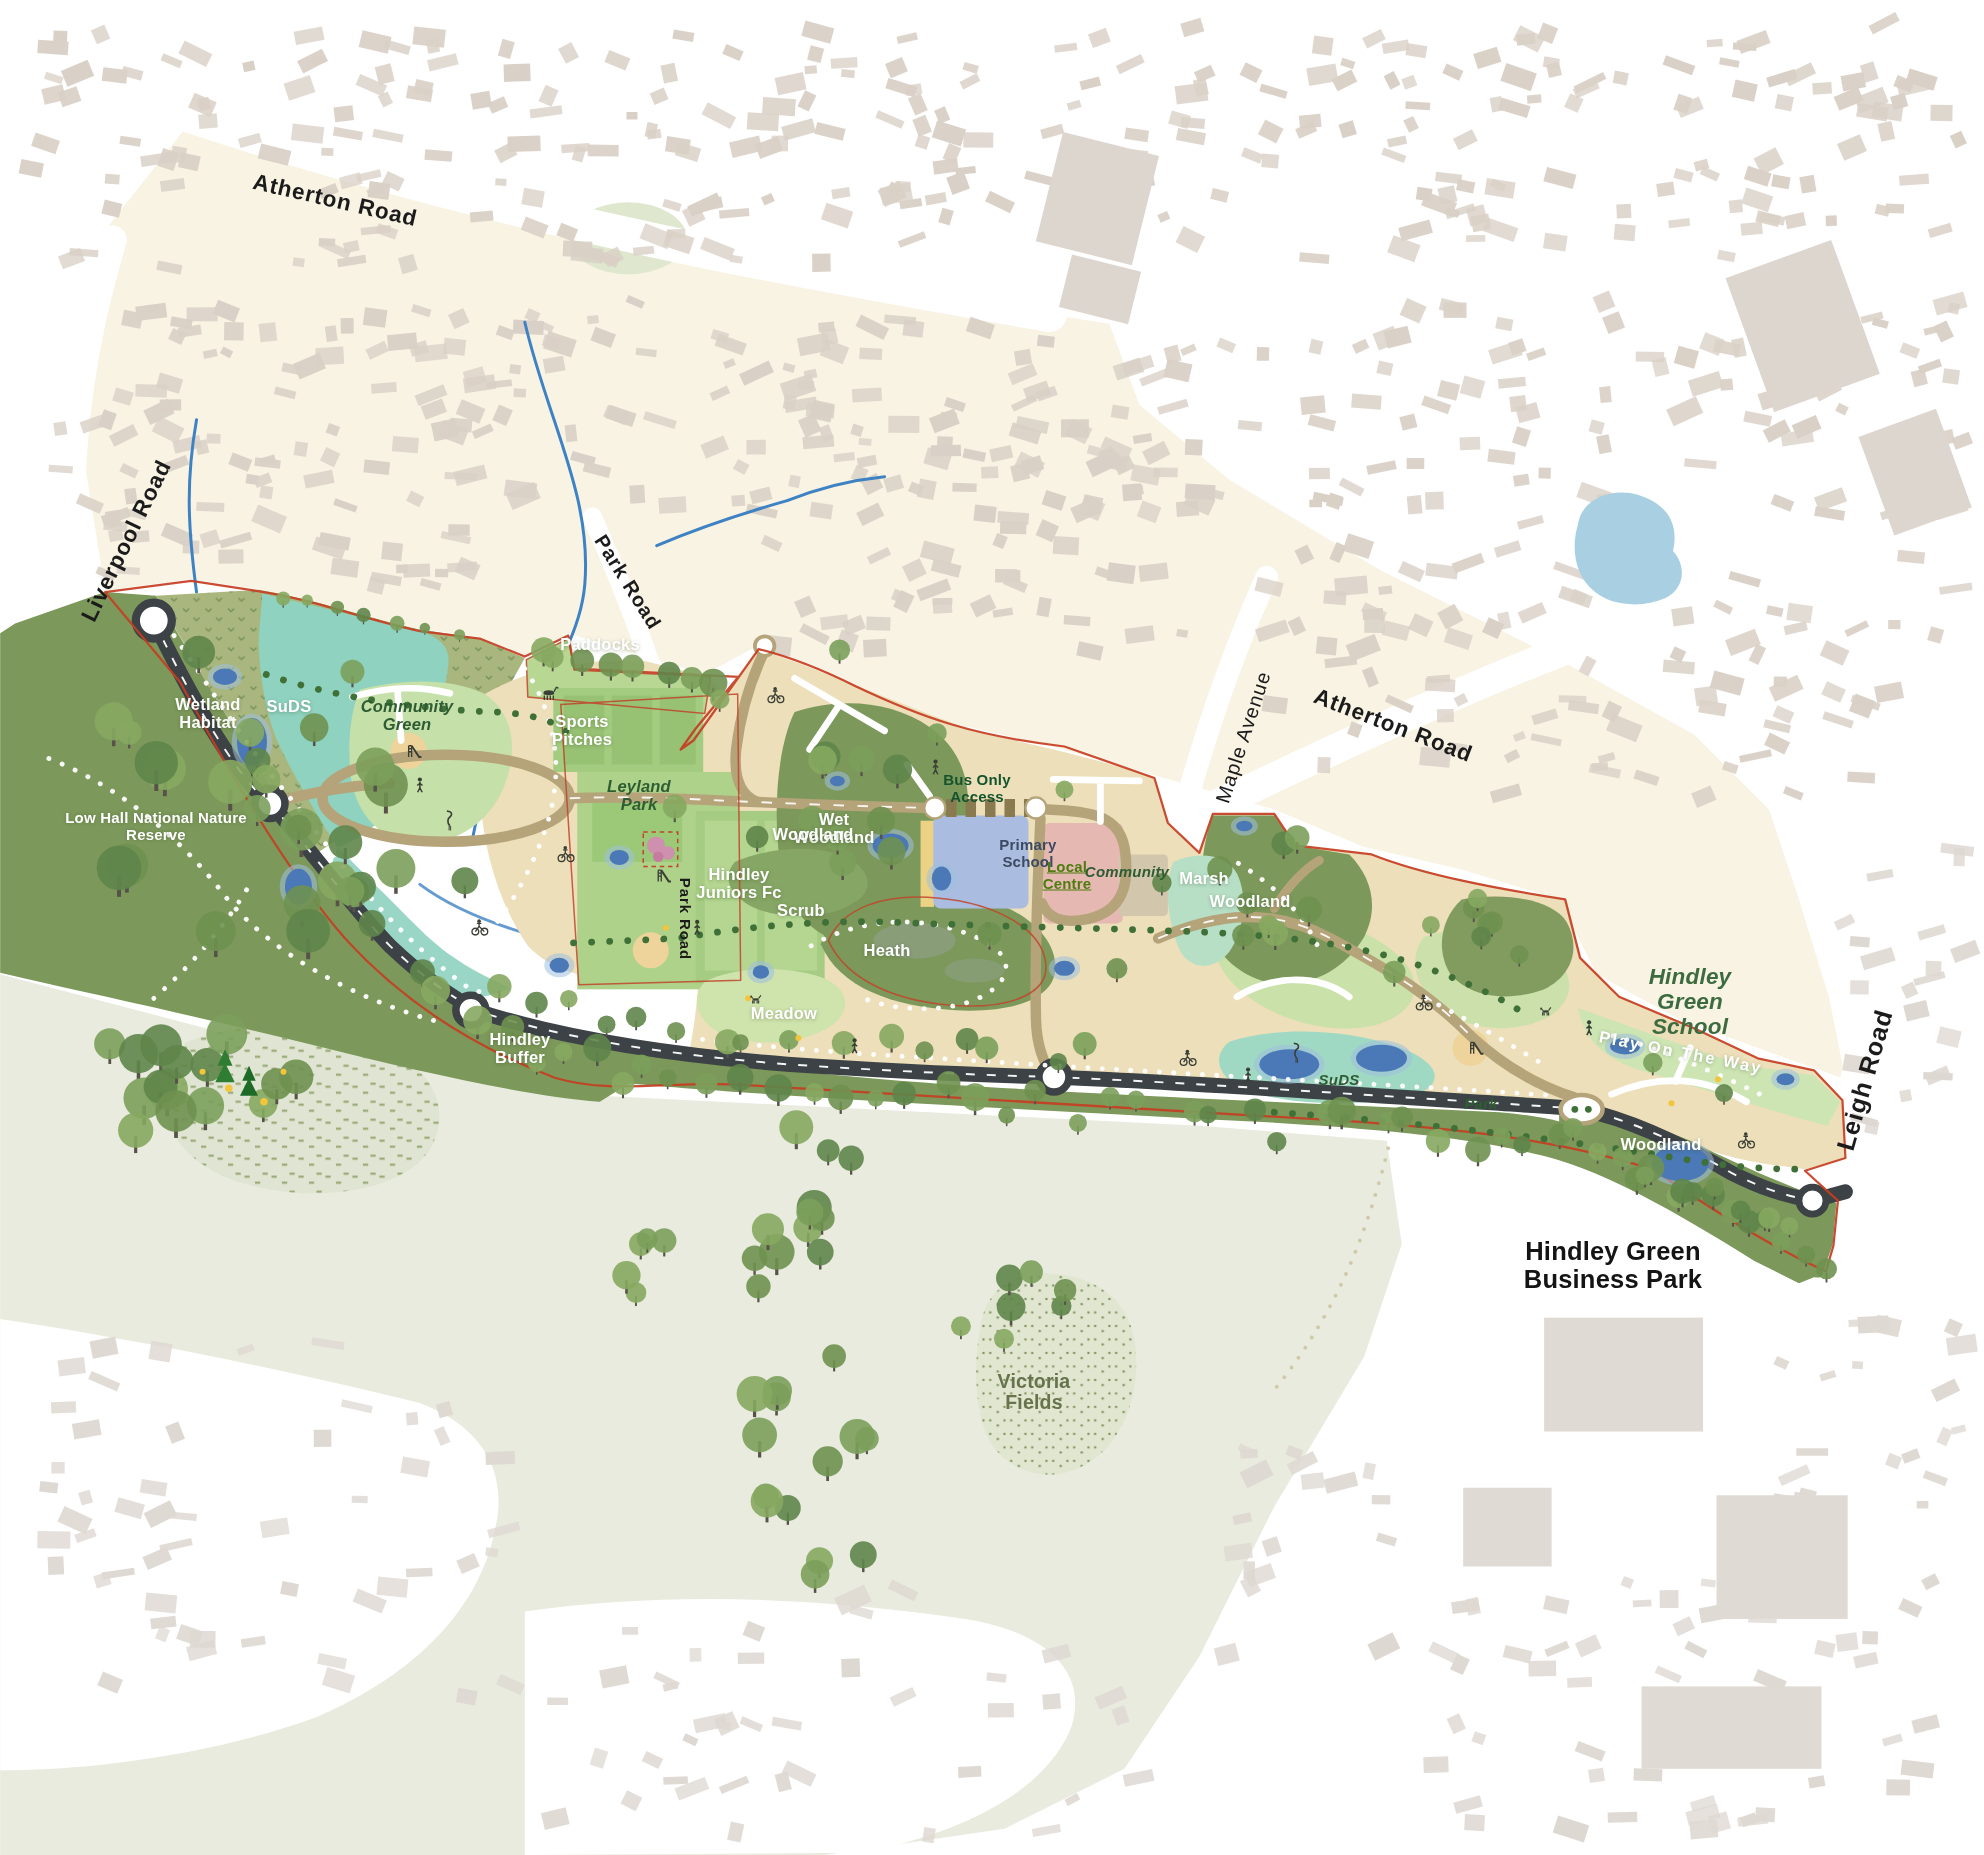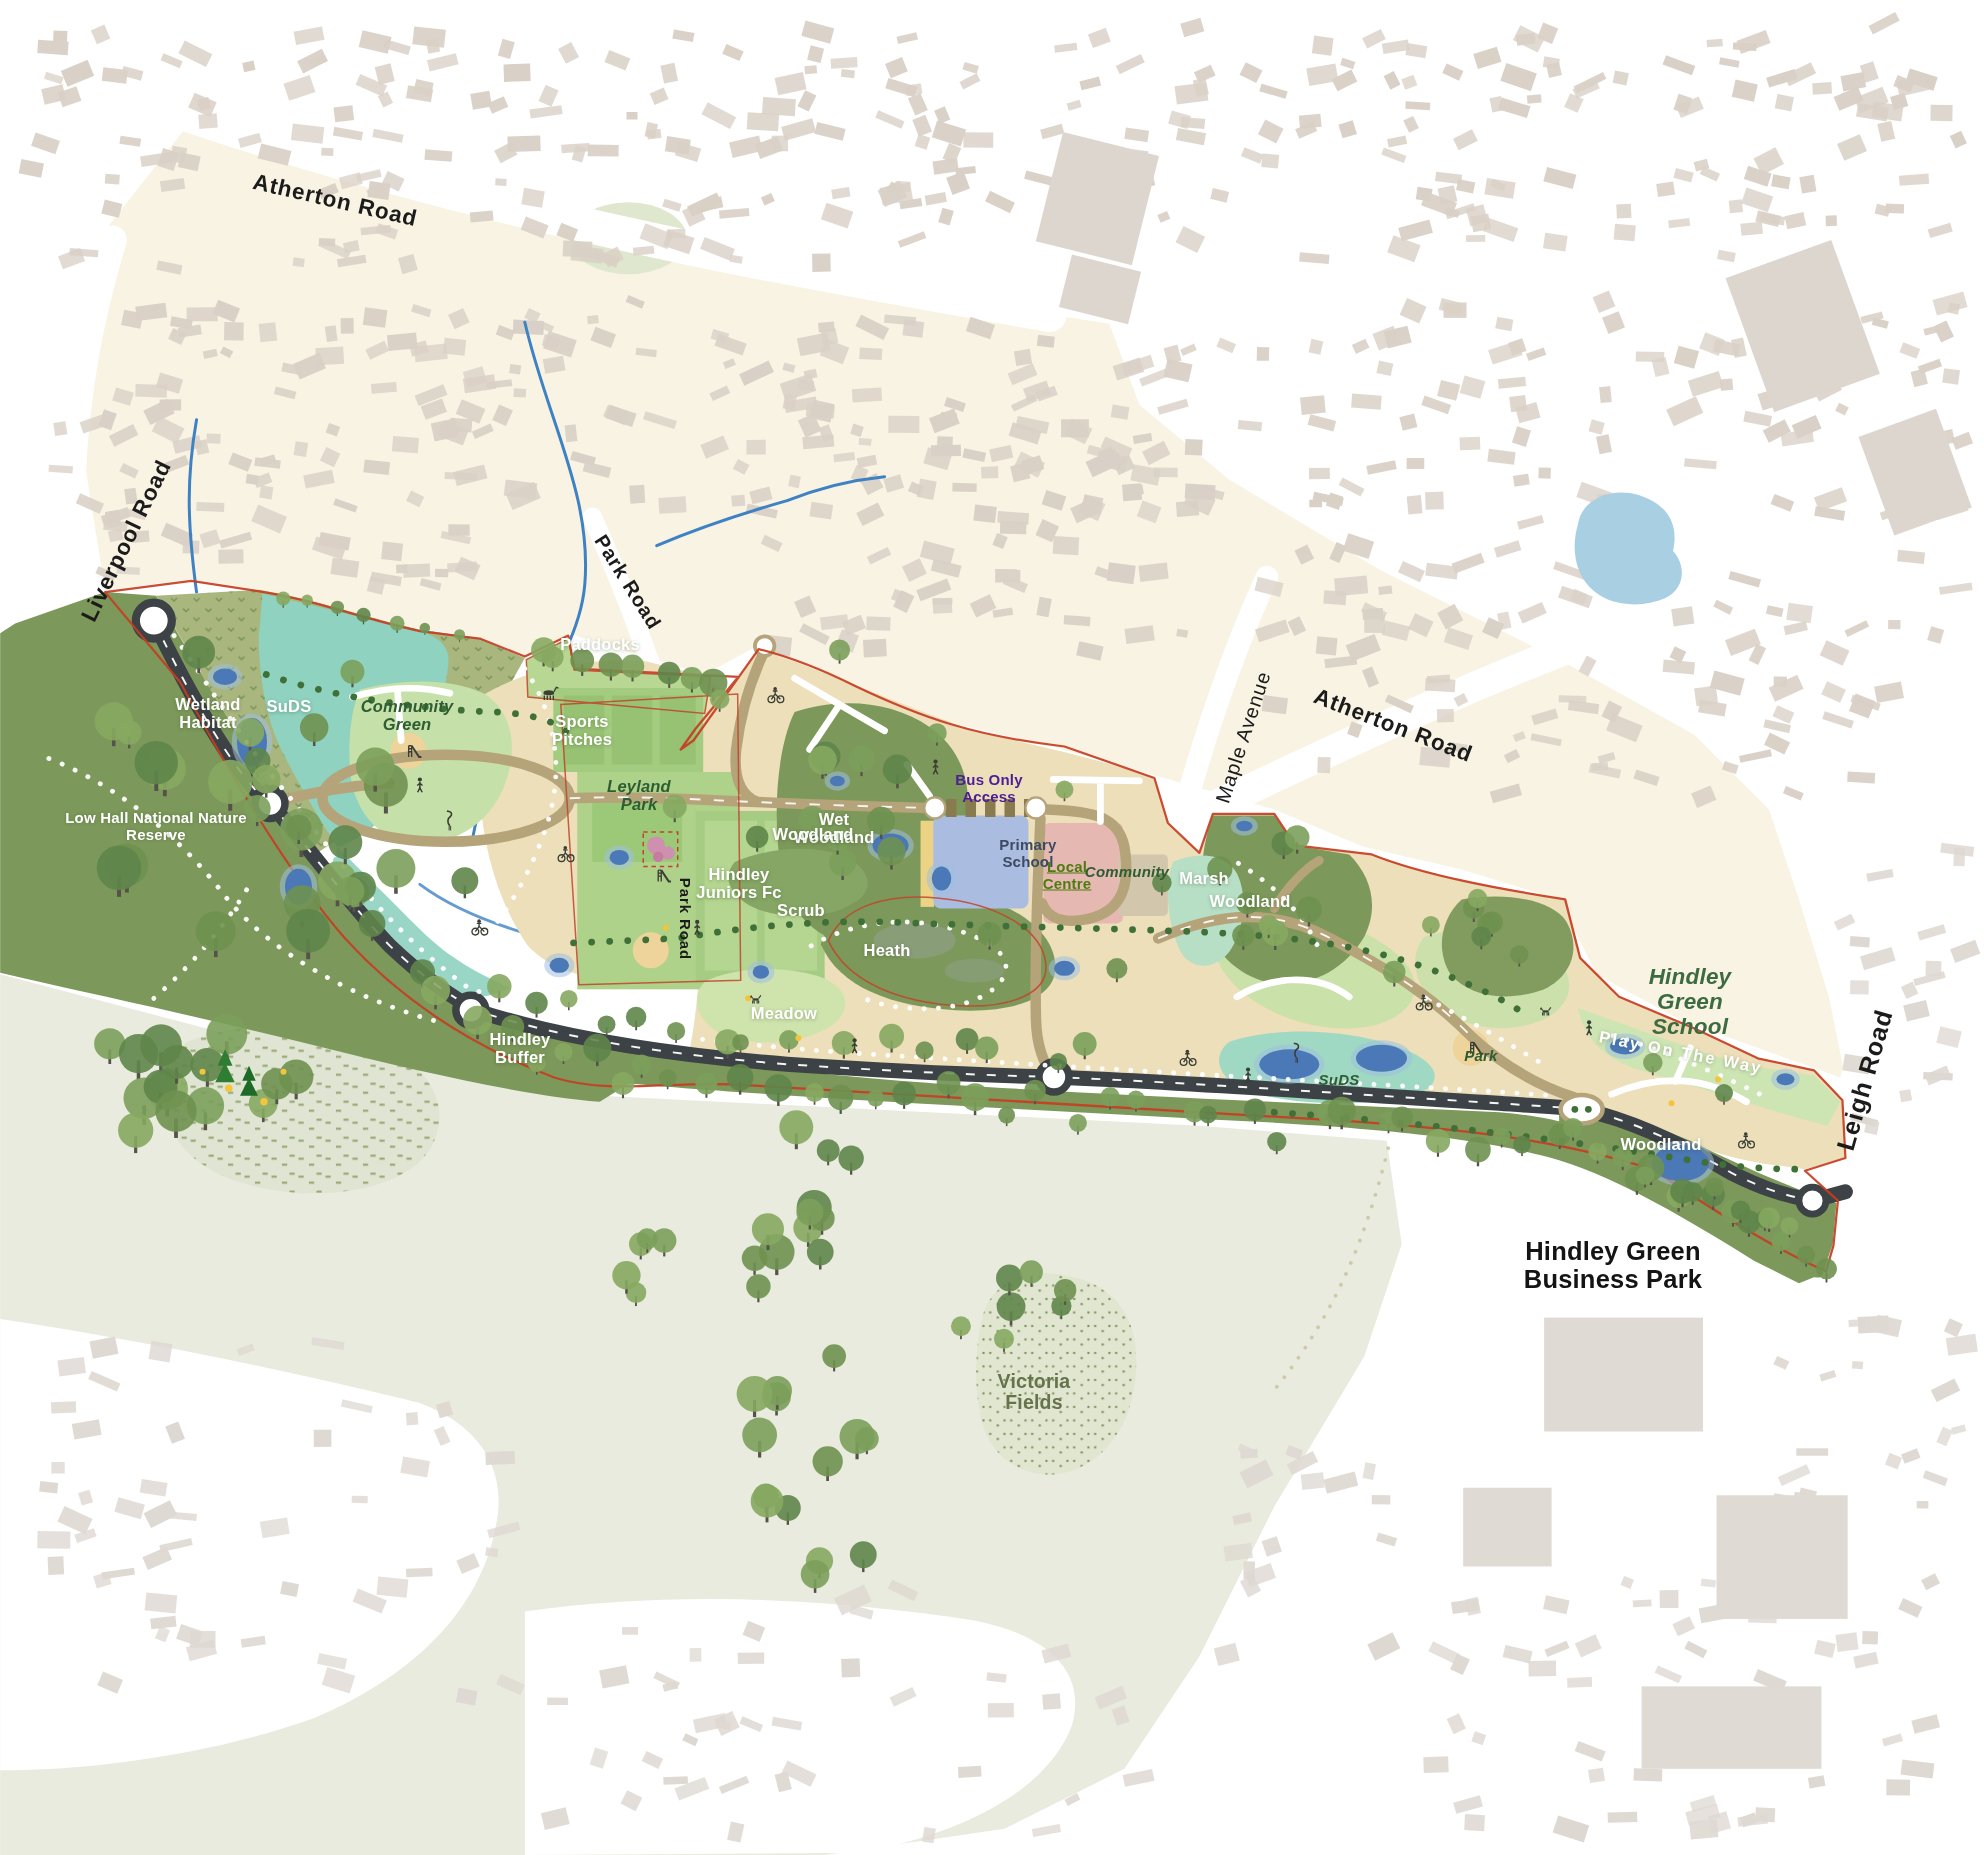--- a/index.html
+++ b/index.html
@@ -5,21 +5,21 @@
   html,body{margin:0;padding:0;background:#fff;}
   .stage{position:relative;width:1985px;height:1855px;overflow:hidden;background:#fff;
          font-family:"Liberation Sans", sans-serif;}
   .stage svg{position:absolute;left:0;top:0;}
   .lbl{position:absolute;transform:translate(-50%,-50%) rotate(var(--r,0deg));
        white-space:nowrap;line-height:1.1;text-align:center;letter-spacing:0.2px;
        font-weight:700;font-size:16.5px;pointer-events:none;}
   .wrap{white-space:normal;}
   .site{color:#ffffff;text-shadow:0 0.7px 3.7px rgba(45,70,30,.35);}
   .dgreen{color:#2f5d33;text-shadow:none;font-style:italic;}
-  .olive{color:#4c1d95;margin-left:12px;}
+  .olive{color:#14532d;}
   .slate{color:#3d4a63;margin-left:48px;}
   .brown{color:#4d7c0f;text-decoration:underline;}
   .sage{color:#66734d;}
   .road{color:#1b1b1b;font-size:22.5px;letter-spacing:0.9px;}
   .big{font-size:25px;}
   .small{font-size:15px;}
   .f26{font-size:19.5px;}
   .f30{font-size:22.5px;}
   .f34{font-size:25.5px;}
   .ls3{letter-spacing:2.2px;}
@@ -1775,21 +1775,21 @@
   <div class="lbl site" style="left:784px;top:1013px">Meadow</div>
   <div class="lbl olive wrap small" style="left:977px;top:788px;width:71px">Bus Only Access</div>
   <div class="lbl slate wrap small" style="left:980px;top:853px;width:64px">Primary School</div>
   <div class="lbl brown wrap small" style="left:1067px;top:875px;width:52px">Local Centre</div>
   <div class="lbl dgreen small" style="left:1127px;top:872px">Community</div>
   <div class="lbl site" style="left:1204px;top:878px">Marsh</div>
   <div class="lbl site" style="left:813px;top:834px">Woodland</div>
   <div class="lbl site" style="left:1250px;top:901px">Woodland</div>
   <div class="lbl site wrap" style="left:520px;top:1048px;width:82px">Hindley Buffer</div>
   <div class="lbl dgreen small" style="left:1339px;top:1080px">SuDS</div>
-  <div class="lbl dgreen small" style="left:1481px;top:1056px">Park</div>
+  <div class="lbl dgreen small" style="left:1481px;top:1104px">Park</div>
   <div class="lbl site ls3" style="left:1681px;top:1052px;--r:11deg">Play On The Way</div>
   <div class="lbl site" style="left:1661px;top:1144px">Woodland</div>
   <div class="lbl sage wrap f26" style="left:1034px;top:1392px;width:86px">Victoria Fields</div>
 
   <div class="lbl dgreen wrap f30" style="left:1690px;top:1002px;width:97px;color:#3c6b40">Hindley Green School</div>
   <div class="lbl wrap f34" style="left:1613px;top:1265px;width:225px;color:#141414">Hindley Green Business Park</div>
 </div>
 </div>
 
 

